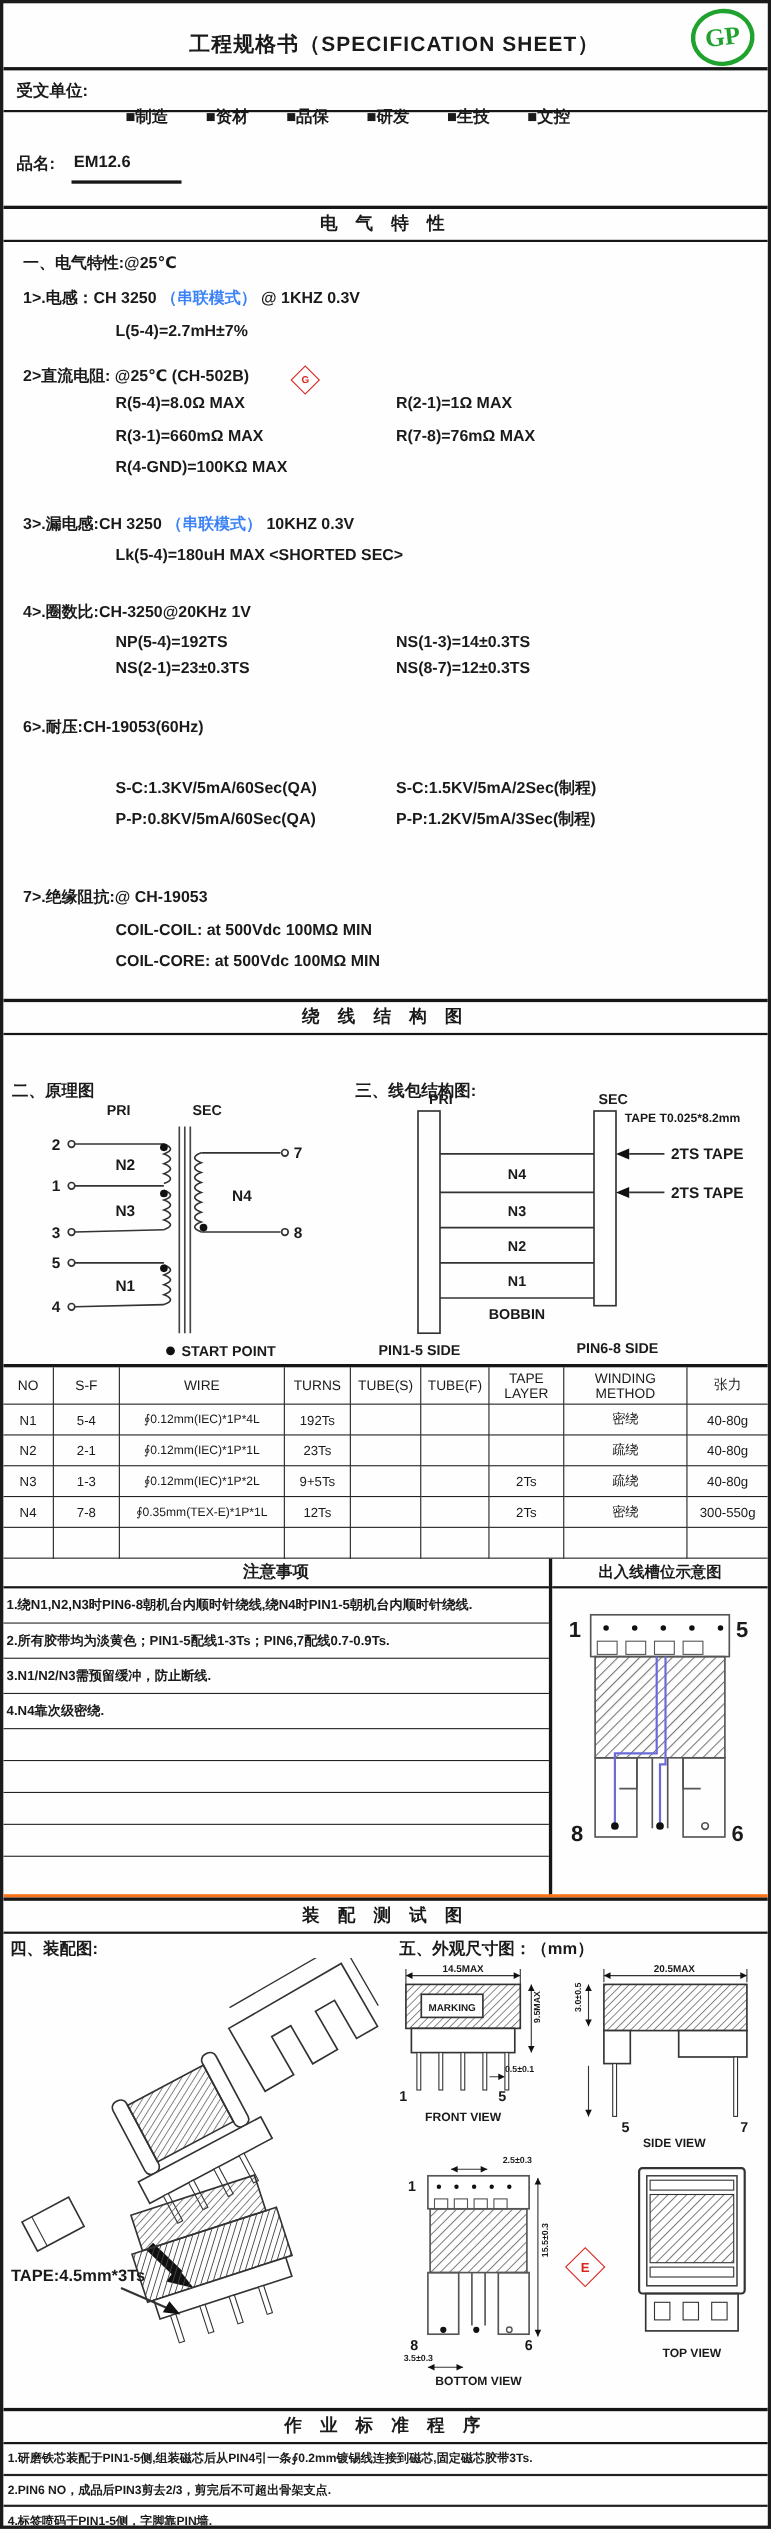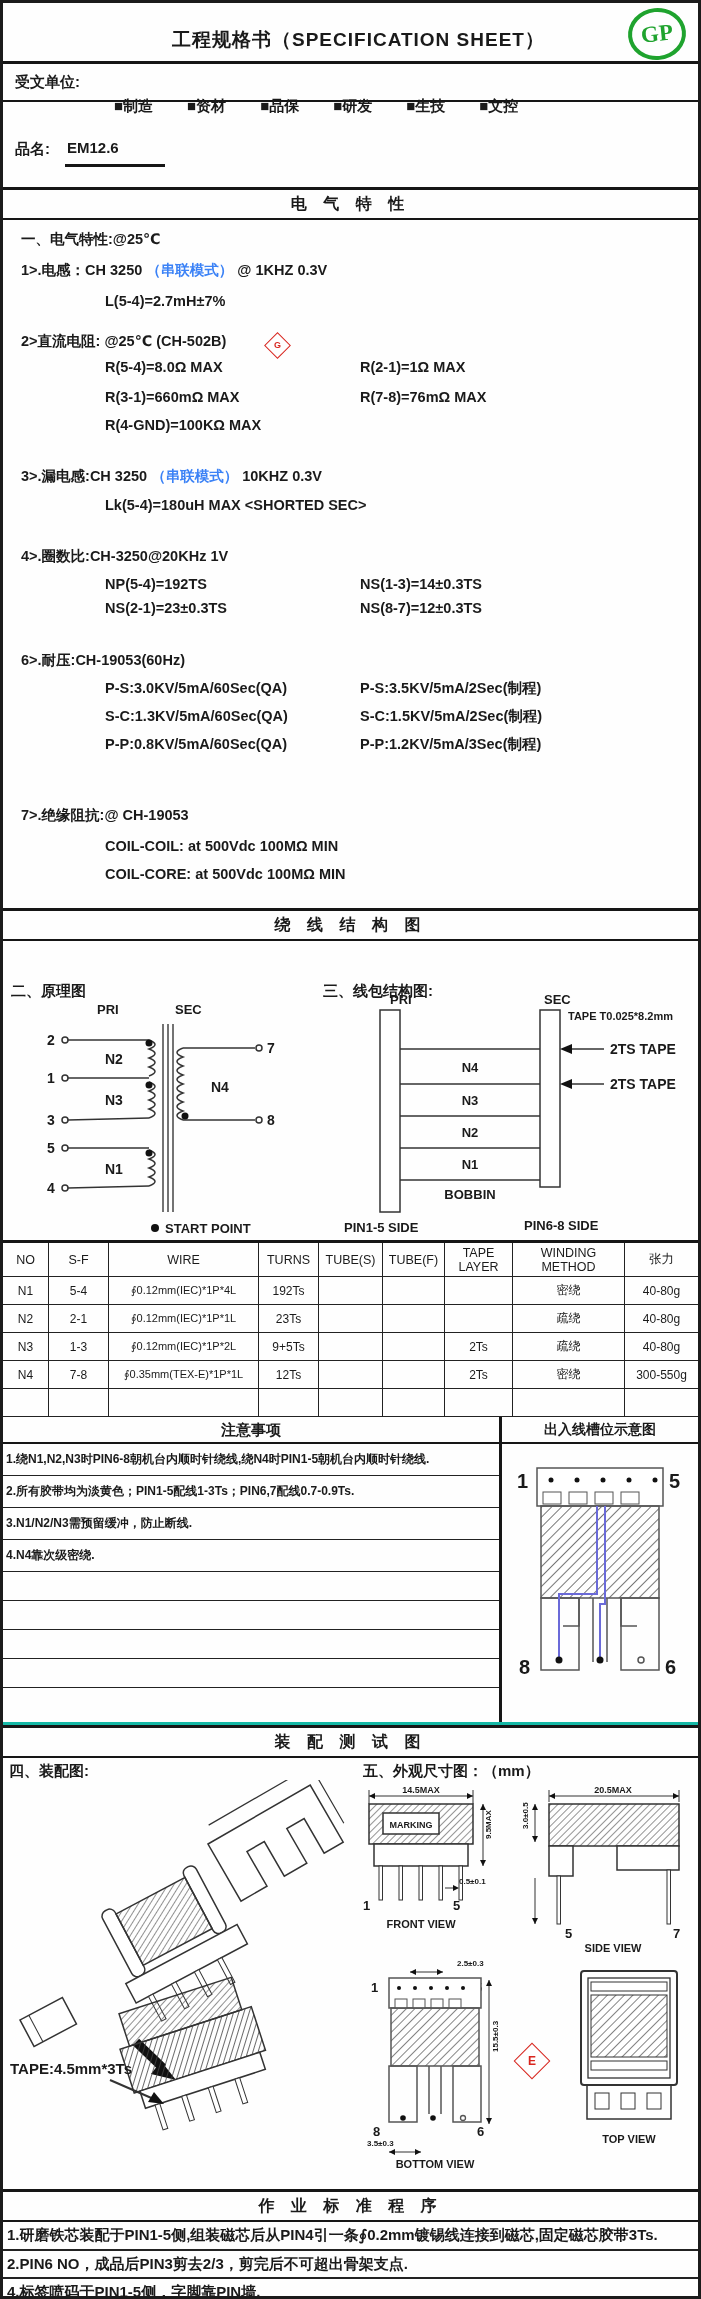--- a/index.html
+++ b/index.html
@@ -43,34 +43,34 @@
   svg text{fill:#1a1a1a;}
   
   .wt{display:grid;grid-template-columns:46px 60px 150px 60px 64px 62px 68px 112px 1fr;border-top:3px solid #161616;}
   .wt-row{display:contents;}
   .wtc{border-right:1.5px solid #222;border-bottom:1.5px solid #222;display:flex;align-items:center;justify-content:center;
        font-weight:normal;font-size:12px;height:27px;text-align:center;}
   .wtc.hd{height:33px;font-size:12.5px;}
   .wtc.wl{font-size:11px;}
   .wtc:nth-child(9n){border-right:none;}
   
-  .notes-wrap{display:flex;height:305px;border-bottom:3px solid #14b8a6;}
+  .notes-wrap{display:flex;height:305px;border-bottom:3px solid #f97316;}
   .notes{flex:1;border-right:3px solid #161616;display:flex;flex-direction:column;}
   .notes-title{height:25px;line-height:25px;border-bottom:2px solid #161616;text-align:center;font-weight:bold;font-size:15px;}
   .note-row{height:31px;line-height:31px;border-bottom:1.5px solid #222;font-weight:bold;font-size:12px;padding-left:3px;white-space:nowrap;overflow:hidden;}
   .note-row.empty{height:28px;}
   .note-row:last-child{border-bottom:none;}
   .slot{width:196px;display:flex;flex-direction:column;}
   .slot-title{height:25px;line-height:25px;border-bottom:2px solid #161616;text-align:center;font-weight:bold;font-size:14px;}
   .slot-body{flex:1;display:flex;justify-content:center;}
   
   .assembly{position:relative;height:431px;}
   
   .procs{border-top:0;}
-  .proc-row{height:26.5px;line-height:26.5px;border-bottom:2px solid #222;font-weight:bold;font-size:15px;padding-left:4px;white-space:nowrap;overflow:hidden;}
+  .proc-row{height:26.5px;line-height:26.5px;border-bottom:2px solid #222;font-weight:bold;font-size:11px;padding-left:4px;white-space:nowrap;overflow:hidden;}
 </style>
 </head>
 <body>
 
 <div class="page">
 
   <div class="hdr">
     <div class="hdr-title">工程规格书（SPECIFICATION SHEET）</div>
     <div class="gp">
         <span>GP</span>
@@ -101,21 +101,20 @@
     <div class="el" style="top:112px"><span>2&gt;直流电阻: @25℃  (CH-502B)</span><span class="dmark"><i>G</i></span></div>
     <div class="el sub" style="top:139px"><span class="c1">R(5-4)=8.0Ω MAX</span><span>R(2-1)=1Ω MAX</span></div>
     <div class="el sub" style="top:169px"><span class="c1">R(3-1)=660mΩ MAX</span><span>R(7-8)=76mΩ MAX</span></div>
     <div class="el sub" style="top:197px"><span class="c1">R(4-GND)=100KΩ MAX</span><span></span></div>
     <div class="el" style="top:247px"><span>3&gt;.漏电感:CH 3250 </span><span class="red">（串联模式）</span><span> 10KHZ  0.3V</span></div>
     <div class="el sub" style="top:277px">Lk(5-4)=180uH MAX &lt;SHORTED SEC&gt;</div>
     <div class="el" style="top:327px">4&gt;.圈数比:CH-3250@20KHz 1V</div>
     <div class="el sub" style="top:356px"><span class="c1">NP(5-4)=192TS</span><span>NS(1-3)=14±0.3TS</span></div>
     <div class="el sub" style="top:380px"><span class="c1">NS(2-1)=23±0.3TS</span><span>NS(8-7)=12±0.3TS</span></div>
     <div class="el" style="top:431px">6&gt;.耐压:CH-19053(60Hz)</div>
-    <div class="el sub" style="top:459px"><span class="c1">P-S:3.0KV/5mA/60Sec(QA)</span><span>P-S:3.5KV/5mA/2Sec(制程)</span></div>
     <div class="el sub" style="top:487px"><span class="c1">S-C:1.3KV/5mA/60Sec(QA)</span><span>S-C:1.5KV/5mA/2Sec(制程)</span></div>
     <div class="el sub" style="top:515px"><span class="c1">P-P:0.8KV/5mA/60Sec(QA)</span><span>P-P:1.2KV/5mA/3Sec(制程)</span></div>
     <div class="el" style="top:586px">7&gt;.绝缘阻抗:@ CH-19053</div>
     <div class="el sub" style="top:618px">COIL-COIL: at 500Vdc  100MΩ MIN</div>
     <div class="el sub" style="top:646px">COIL-CORE: at 500Vdc  100MΩ MIN</div>
   </div>
 
   <div class="band">绕 线 结 构 图</div>
 
   <div class="diagrams">

